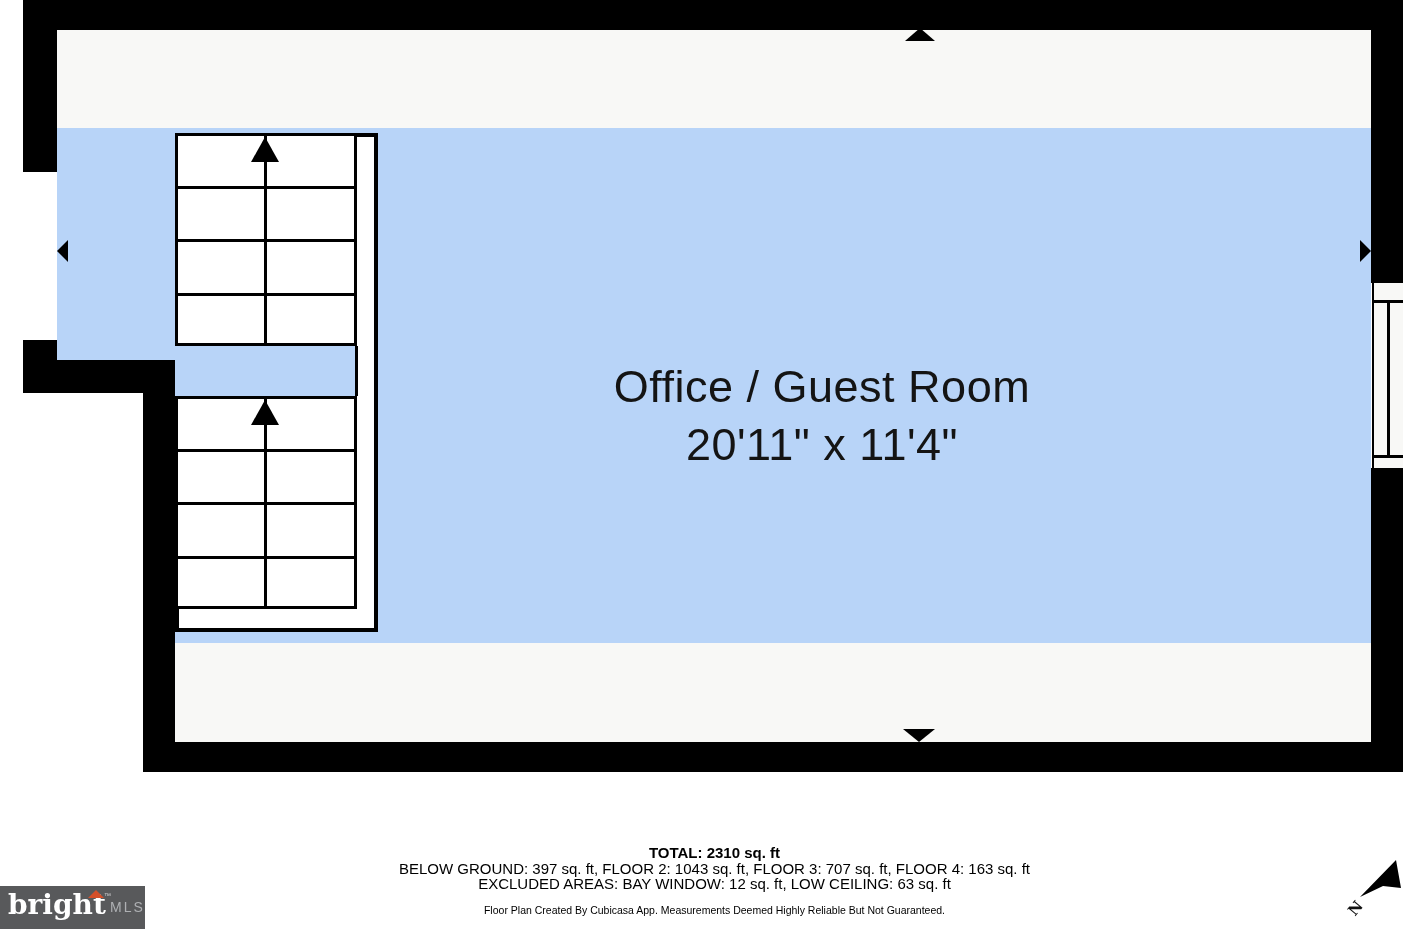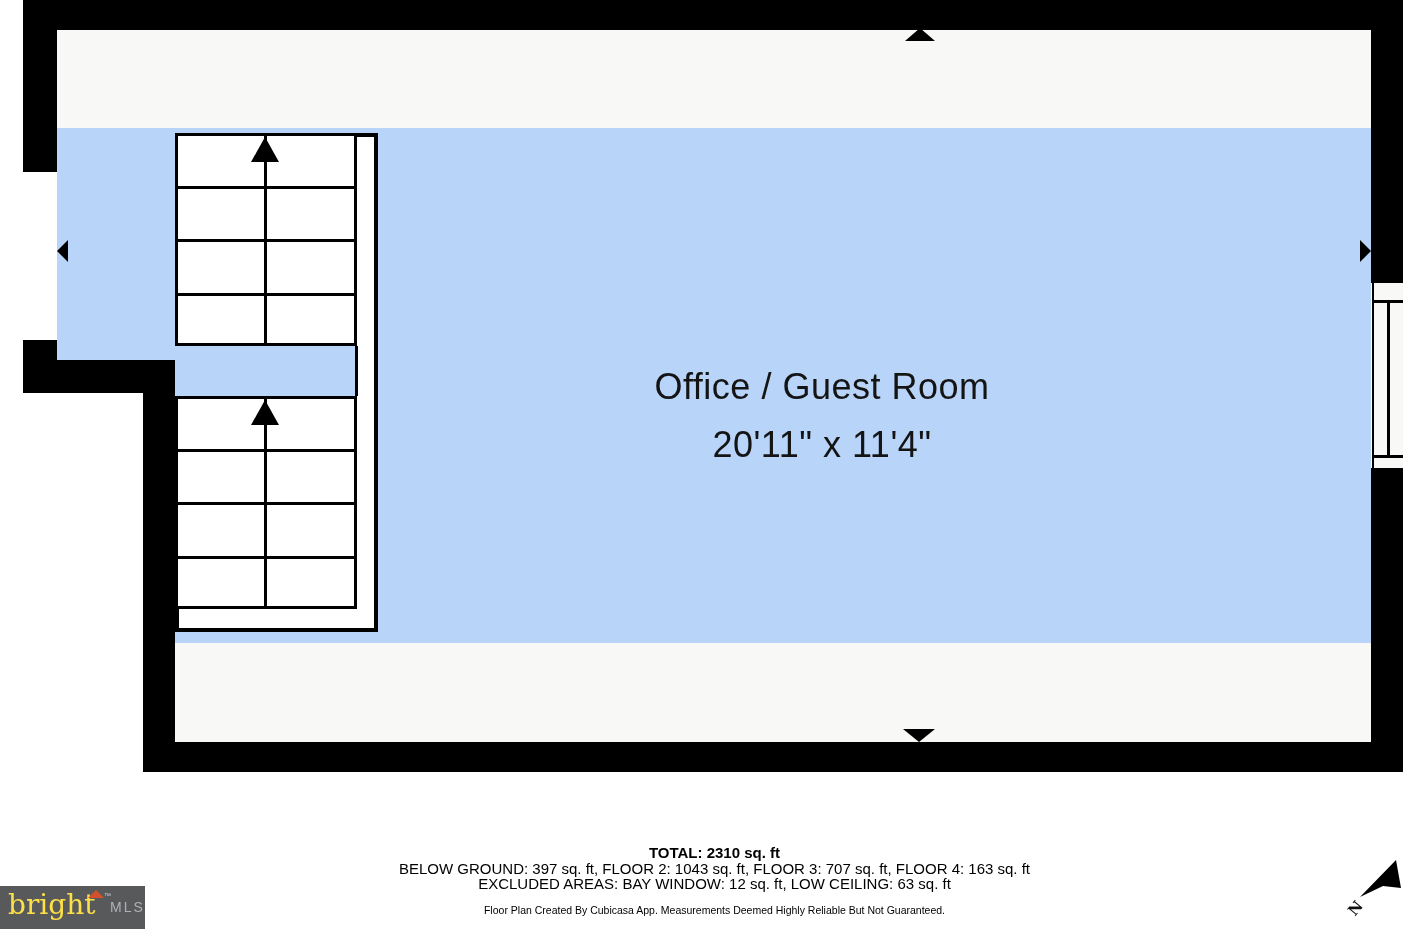--- a/index.html
+++ b/index.html
@@ -36,33 +36,33 @@
                 border-left:11px solid #000;}
 
   
   .window-box{position:absolute;left:1372px;top:283px;width:31px;height:185px;
               background:#f8f8f6;border-left:2px solid #000;box-sizing:border-box;}
   .window-line-h{position:absolute;left:0;width:29px;height:3px;background:#000;}
   .window-line-v{position:absolute;left:13px;top:20px;width:3px;height:152px;background:#000;}
 
   
   .room-label{position:absolute;left:400px;top:358px;width:844px;text-align:center;
-              color:#141414;font-size:36px;line-height:58px;letter-spacing:0.5px;}
+              color:#141414;font-size:45px;line-height:58px;letter-spacing:0.5px;}
 
   
   .summary{position:absolute;left:0;top:845px;width:100%;text-align:center;color:#000;
            transform:translateX(13px);}
   .summary .total{font-size:15px;font-weight:bold;line-height:15px;}
   .summary .line{font-size:15px;line-height:15px;margin-top:0.5px;}
   .summary .disclaimer{font-size:10.5px;margin-top:13px;}
 
   
   .logo{position:absolute;left:0;top:886px;width:145px;height:43px;background:#58595b;}
-  .logo-text{position:absolute;left:8px;top:2px;color:#fde047;
-             font-family:"DejaVu Serif","Liberation Serif",serif;font-size:28px;}
+  .logo-text{position:absolute;left:8px;top:2px;color:#ffffff;
+             font-family:"DejaVu Serif","Liberation Serif",serif;font-size:28px;font-weight:bold;}
   .logo-tm{position:absolute;left:104px;top:6px;color:#cfd0d2;font-size:7px;}
   .logo-mls{position:absolute;left:110px;top:13px;color:#aeb0b3;font-size:14px;
             letter-spacing:2px;font-family:"Liberation Sans",sans-serif;}
   .logo-accent{position:absolute;left:88px;top:4px;width:0;height:0;
                border-left:8px solid transparent;border-right:8px solid transparent;
                border-bottom:8px solid #d4502a;}
 
   .compass{position:absolute;left:1346px;top:856px;width:58px;height:68px;}
 </style>
 </head>

